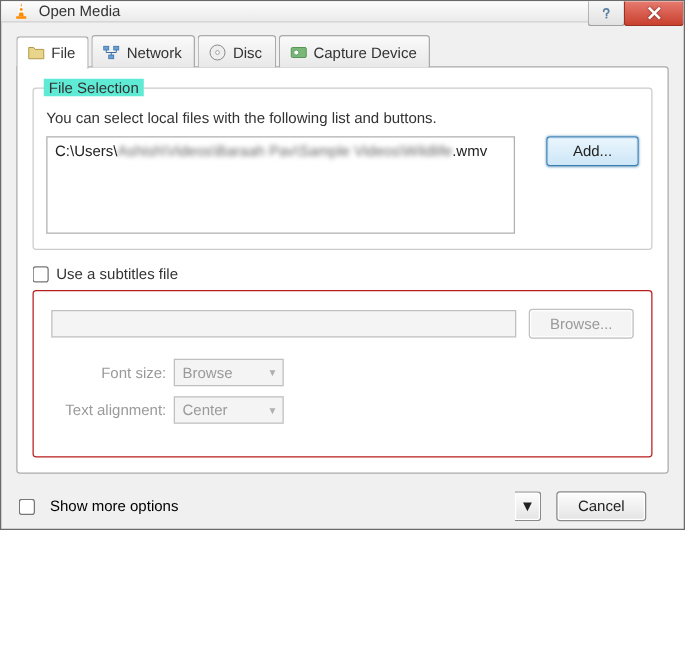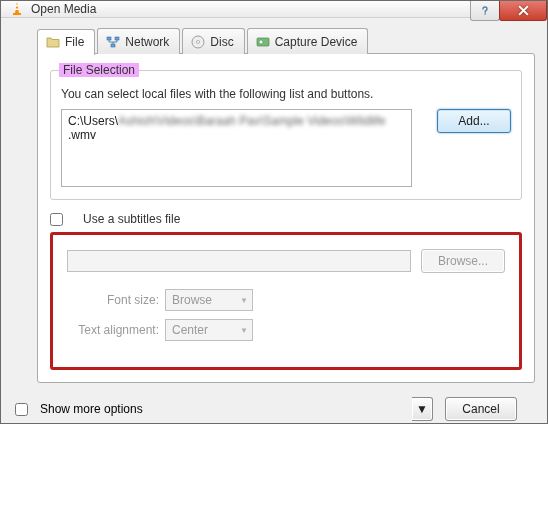--- a/index.html
+++ b/index.html
@@ -6,39 +6,39 @@
 body { margin: 0; background: #fff; }
 .window { width: 548px; height: 424px; border: 1px solid #6a6a6a; background: #f0f0f0; display: flex; flex-direction: column; box-shadow: 0 2px 10px rgba(0,0,0,0.3); }
 .titlebar { height: 30px; background: linear-gradient(#fdfdfd, #eaeaea); display: flex; align-items: center; padding-left: 8px; border-bottom: 1px solid #d0d0d0; position: relative; }
 .vlc-icon { width: 16px; height: 16px; margin-right: 6px; }
 .titlebar-title { color: #333; }
 .titlebar-buttons { display: flex; margin-left: auto; height: 22px; position: absolute; right: 0; top: 0; }
 .tb-btn { width: 30px; height: 20px; border: 1px solid #a0a0a0; border-top: none; background: linear-gradient(#f7f7f7,#e2e2e2); display: flex; align-items: center; justify-content: center; margin-left: -1px; color: #444; border-radius: 0 0 3px 3px; }
 .tb-btn.help { width: 30px; }
 .tb-btn.close { width: 48px; background: linear-gradient(#e67a6f,#c9402e); border-color: #9a2f23; color: #fff; font-weight: bold; font-size: 13px; }
 .tb-btn.close svg { filter: drop-shadow(0 0 1px rgba(0,0,0,0.5)); }
-.content { flex: 1; padding: 10px 12px 8px 12px; display: flex; flex-direction: column; margin-left: 24px; }
+.content { flex: 1; padding: 10px 12px 8px 12px; display: flex; flex-direction: column; }
 .tabs { display: flex; position: relative; z-index: 2; }
 .tab { padding: 5px 10px 5px 8px; border: 1px solid #aaa; border-bottom: none; background: linear-gradient(#fafafa,#e8e8e8); margin-right: 2px; border-radius: 3px 3px 0 0; display: flex; align-items: center; gap: 5px; color: #333; cursor: pointer; }
 .tab.active { background: #fff; position: relative; top: 1px; padding-bottom: 6px; }
 .tab-icon { width: 14px; height: 14px; display: inline-block; }
 .panel { flex: none; border: 1px solid #aaa; background: #fff; padding: 10px 12px 12px 12px; border-radius: 0 3px 3px 3px; margin-top: -1px; }
 .main-panel { display: flex; flex-direction: column; }
 .group { border: 1px solid #ccc; border-radius: 3px; padding: 10px 10px 12px 10px; margin-top: 6px; position: relative; }
-.group-title { position: absolute; top: -8px; left: 8px; background: #f0abfc; padding: 0 4px; color: #333; }
+.group-title { position: absolute; top: -8px; left: 8px; background: #5eead4; padding: 0 4px; color: #333; }
 .desc { color: #333; margin: 6px 0 8px 0; }
 .file-row { display: flex; gap: 25px; }
 .file-list { flex: 1; height: 78px; border: 1px solid #b0b0b0; background: #fff; padding: 4px 6px; overflow: hidden; color: #222; }
 .file-entry-blur { display: inline-block; filter: blur(2.2px); color: #666; }
 .side-btns { display: flex; flex-direction: column; gap: 6px; width: 74px; }
 .btn { height: 24px; border: 1px solid #8a8a8a; background: linear-gradient(#fdfdfd,#e4e4e4); border-radius: 3px; display: flex; align-items: center; justify-content: center; color: #222; cursor: pointer; box-shadow: inset 0 0 0 1px #fff; }
 .btn.highlight { border-color: #3c7fb1; box-shadow: 0 0 2px rgba(60,127,177,0.8), inset 0 0 0 1px #cde6f7; background: linear-gradient(#eaf6fd,#cde6f7); }
 .btn.disabled { color: #9a9a9a; border-color: #c0c0c0; background: #f4f4f4; cursor: default; }
-.check-row { display: flex; align-items: center; gap: 20px; margin-top: 12px; color: #333; }
-.subs-panel { border: 3px solid #b91c1c; border-radius: 3px; padding: 14px 14px 26px 14px; margin-top: 6px; background: #fff; }
+.check-row { display: flex; align-items: center; gap: 6px; margin-top: 12px; color: #333; }
+.subs-panel { border: 1px solid #b91c1c; border-radius: 3px; padding: 14px 14px 26px 14px; margin-top: 6px; background: #fff; }
 .subs-row { display: flex; gap: 10px; align-items: center; }
 .subs-input { flex: 1; height: 22px; border: 1px solid #c0c0c0; background: #f4f4f4; }
 .form-row { display: flex; align-items: center; margin-top: 16px; gap: 6px; }
 .form-label { width: 92px; text-align: right; color: #9a9a9a; }
 .combo { width: 88px; height: 22px; border: 1px solid #c0c0c0; background: #f4f4f4; display: flex; align-items: center; justify-content: space-between; padding: 0 4px 0 6px; color: #9a9a9a; }
 .combo-arrow { font-size: 8px; color: #b0b0b0; }
 .spacer { flex: 1; }
 .footer { display: flex; align-items: center; padding: 6px 30px 10px 14px; gap: 12px; }
 .footer .spacer { flex: 1; }
 .split-btn { display: flex; }

